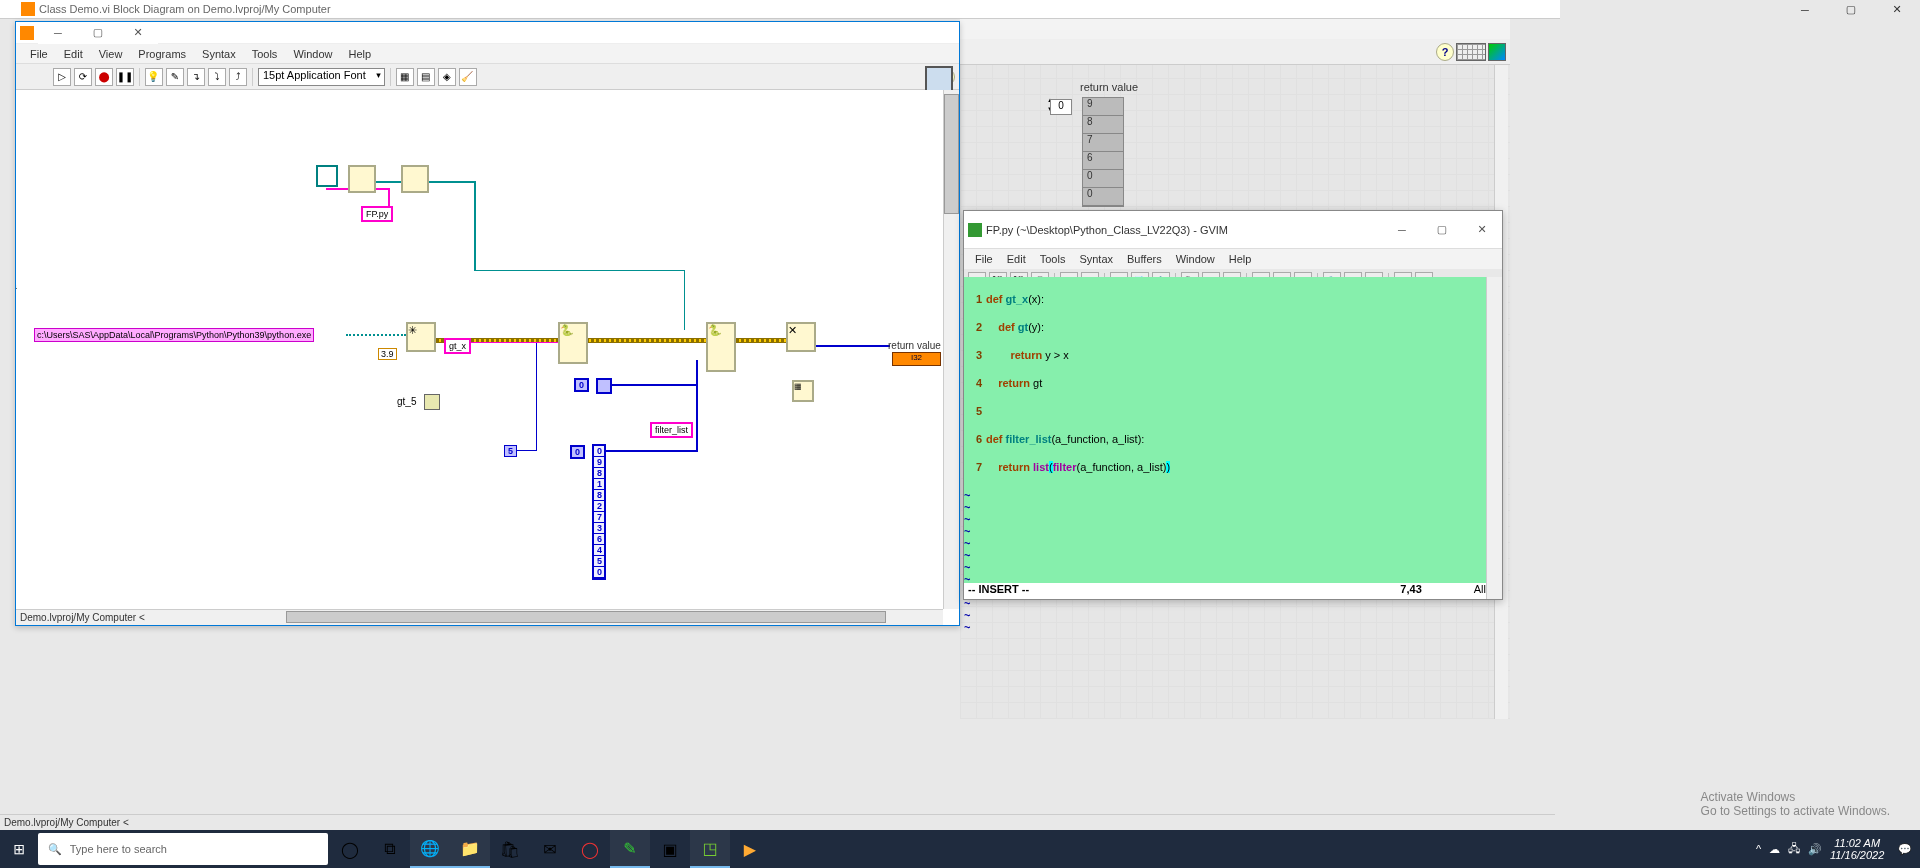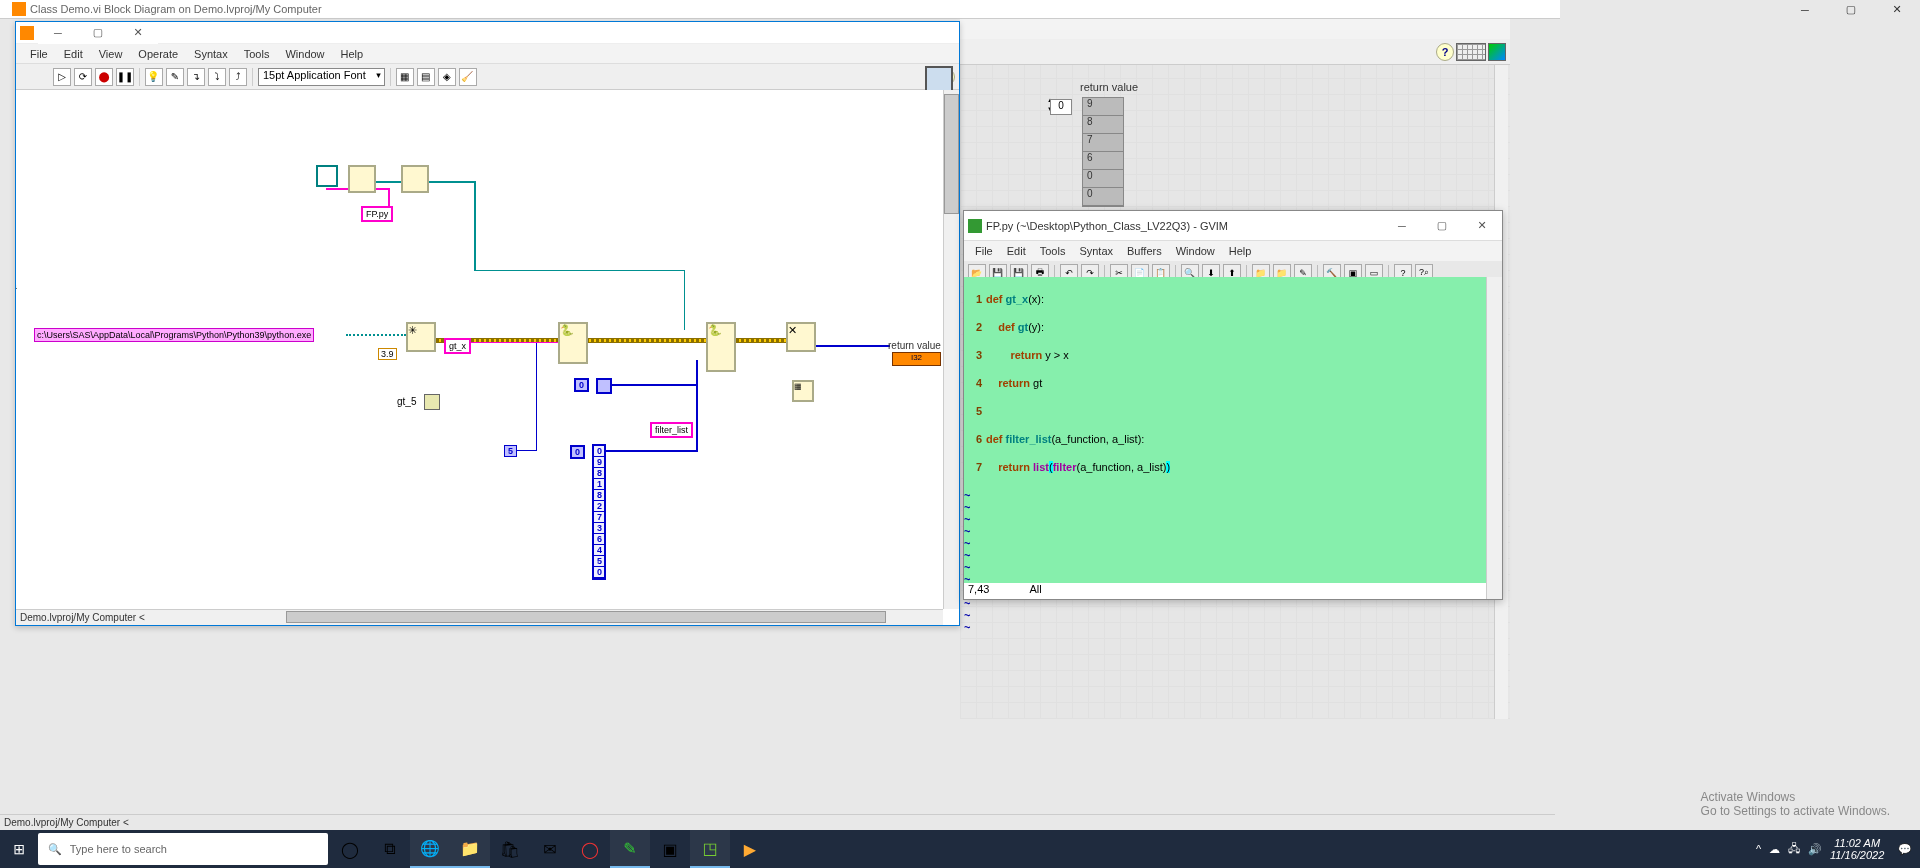--- a/index.html
+++ b/index.html
@@ -1,19 +1,19 @@
 <!DOCTYPE html>
 <html><head>
 <meta charset="utf-8">
 <style>
   * { margin: 0; padding: 0; box-sizing: border-box; font-family: 'Segoe UI', Tahoma, sans-serif; font-size: 11px; }
   body { background: #e8e8e8; width: 1920px; height: 868px; overflow: hidden; position: relative; }
   
   
-  .bg-window-title { position: absolute; top: 0; left: 0; width: 1560px; height: 19px; background: #fff; border-bottom: 1px solid #ccc; display: flex; align-items: center; padding-left: 12px; }
+  .bg-window-title { position: absolute; top: 0; left: 0; width: 1560px; height: 19px; background: #fff; border-bottom: 1px solid #ccc; display: flex; align-items: center; padding-left: 21px; }
   .bg-window-title .lv-icon-sm { width: 14px; height: 14px; background: #ff8800; margin-right: 4px; }
   .bg-window-title span { font-size: 11px; color: #666; }
   .bg-window-ctrl { position: absolute; top: 0; right: 0; display: flex; }
   .bg-win-btn { width: 46px; height: 19px; display: flex; align-items: center; justify-content: center; color: #333; }
   
   
   .lv-window { position: absolute; top: 21px; left: 15px; width: 945px; height: 605px; background: #fff; border: 1px solid #0078d7; box-shadow: 0 2px 6px rgba(0,0,0,.2); }
   .lv-titlebar { height: 22px; background: #fff; display: flex; align-items: center; padding-left: 4px; border-bottom: 1px solid #eee; }
   .lv-titlebar .lv-icon-sm { width: 14px; height: 14px; background: #ff8800; margin-right: 4px; }
   .lv-titlebar-text { font-size: 11px; color: #444; flex: 1; }
@@ -58,39 +58,39 @@
   .fp-help { width:18px; height:18px; background:#ffc; border:1px solid #aa8; border-radius:50%; display:flex;align-items:center;justify-content:center;color:#008;font-weight:bold;}
   .fp-grid { width: 30px; height: 18px; border:1px solid #666; background: repeating-linear-gradient(0deg,#999,#999 1px,transparent 1px,transparent 5px),repeating-linear-gradient(90deg,#999,#999 1px,transparent 1px,transparent 5px);}
   .fp-paint { width:18px;height:18px;border:1px solid #666;background:linear-gradient(135deg,#0c0,#08f);}
   .fp-ret-label { position: absolute; top: 62px; left: 120px; font-size: 11px; color: #333; }
   .fp-idx { position: absolute; top: 80px; left: 90px; width: 22px; height: 16px; background: #fff; border: 1px solid #888; font-size: 10px; text-align: center; }
   .fp-arr { position: absolute; top: 78px; left: 122px; border: 1px solid #888; background: #eee; }
   .fp-arr div { background: #bbb; border-bottom: 1px solid #888; width: 40px; height: 18px; padding-left: 4px; font-size: 10px; color: #333; }
   
   
   .gvim-window { position: absolute; top: 210px; left: 963px; width: 540px; height: 390px; background: #f0f0f0; border: 1px solid #888; box-shadow: 0 2px 8px rgba(0,0,0,.25); }
-  .gvim-title { height: 30px; background: #fff; display: flex; align-items: center; padding-left: 4px; border-bottom: 1px solid #ddd; }
+  .gvim-title { height: 38px; background: #fff; display: flex; align-items: center; padding-left: 4px; border-bottom: 1px solid #ddd; }
   .gvim-ico { width: 14px; height: 14px; background: #393; margin-right: 4px; }
   .gvim-title-text { font-size: 11px; color: #333; flex: 1; }
   .gvim-menubar { height: 20px; background: #f3f3f3; display: flex; align-items: center; padding-left: 4px; }
   .gvim-menu-item { padding: 2px 7px; font-size: 11px; color: #333; }
   .gvim-toolbar { height: 24px; background: #e8e8e8; display: flex; align-items: center; padding-left: 4px; gap: 3px; border-bottom: 1px solid #ccc; }
   .gvim-tb { width: 18px; height: 18px; border: 1px solid #aaa; background: #eee; font-size: 9px; display:flex;align-items:center;justify-content:center;}
   .gvim-sep { width: 1px; height: 16px; background: #bbb; margin: 0 2px; }
   .gvim-editor { position: absolute; top: 66px; left: 0; right: 16px; bottom: 0; background: #86efac; font-family: 'Courier New', monospace; font-size: 14px; white-space: pre; }
   .gvim-scroll { position: absolute; top: 66px; right: 0; bottom: 0; width: 16px; background: #f0f0f0; border-left: 1px solid #ccc; }
   .ln { color: #804000; display: inline-block; width: 18px; text-align: right; margin-right: 4px; font-weight: bold; }
   .kw { color: #a04000; font-weight: bold; }
   .fn { color: #008080; font-weight: bold; }
   .sp { color: #a000a0; font-weight: bold; }
   .hb { background: #00ffff; }
   .tilde { color: #0000aa; font-weight: bold; }
   .gvim-status { position: absolute; bottom: 0; left: 0; right: 16px; height: 16px; background: #fff; font-family: 'Courier New', monospace; font-size: 12px; display: flex; padding-left: 4px; }
   .gvim-status .mode { font-weight: bold; flex: 1; }
-  .gvim-status .pos { margin-right: 40px; }
+  .gvim-status .pos { margin-right: 52px; font-weight: bold; }
   
   
   .activate { position: absolute; right: 30px; bottom: 50px; color: #888; }
   .activate .t1 { font-size: 12px; }
   .activate .t2 { font-size: 12px; }
   
   
   .taskbar { position: absolute; bottom: 0; left: 0; right: 0; height: 38px; background: #1f2b3e; display: flex; align-items: center; }
   .tb-start { width: 38px; height: 38px; display: flex; align-items: center; justify-content: center; color: #fff; font-size: 14px; }
   .tb-search { margin-left: 0; width: 290px; height: 32px; background: #fff; display: flex; align-items: center; padding-left: 10px; color: #666; border-radius:2px;}
@@ -147,21 +147,21 @@
     <div class="lv-win-btns">
       <div class="lv-win-btn">─</div>
       <div class="lv-win-btn">▢</div>
       <div class="lv-win-btn">✕</div>
     </div>
   </div>
   <div class="lv-menubar">
     <div class="lv-menu-item">File</div>
     <div class="lv-menu-item">Edit</div>
     <div class="lv-menu-item">View</div>
-    <div class="lv-menu-item">Operate</div>
+    <div class="lv-menu-item">Programs</div>
     <div class="lv-menu-item">Syntax</div>
     <div class="lv-menu-item">Tools</div>
     <div class="lv-menu-item">Window</div>
     <div class="lv-menu-item">Help</div>
   </div>
   <div class="lv-toolbar">
     <div style="width:30px"></div>
     <div class="tb-btn">▷</div>
     <div class="tb-btn">⟳</div>
     <div class="tb-btn" style="color:#c00">⬤</div>
@@ -319,20 +319,21 @@
 <div><span class="ln">2</span><span class="kw">    def </span><span class="fn">gt</span><span>(y):</span></div>
 <div><span class="ln">3</span><span class="kw">        return </span><span>y &gt; x</span></div>
 <div><span class="ln">4</span><span class="kw">    return </span><span>gt</span></div>
 <div><span class="ln">5</span></div>
 <div><span class="ln">6</span><span class="kw">def </span><span class="fn">filter_list</span><span>(a_function, a_list):</span></div>
 <div><span class="ln">7</span><span class="kw">    return </span><span class="sp">list</span><span class="hb">(</span><span class="sp">filter</span><span>(a_function, a_list)</span><span class="hb">)</span></div>
 <div class="tilde">~</div><div class="tilde">~</div><div class="tilde">~</div><div class="tilde">~</div><div class="tilde">~</div><div class="tilde">~</div><div class="tilde">~</div><div class="tilde">~</div><div class="tilde">~</div><div class="tilde">~</div><div class="tilde">~</div><div class="tilde">~</div>
   </div>
   <div class="gvim-scroll"></div>
   <div class="gvim-status">
+    <span class="mode">-- INSERT --</span>
     <span class="pos">7,43</span>
     <span>All</span>
   </div>
 </div>
 
 <div class="activate">
   <div class="t1">Activate Windows</div>
   <div class="t2">Go to Settings to activate Windows.</div>
 </div>
 

